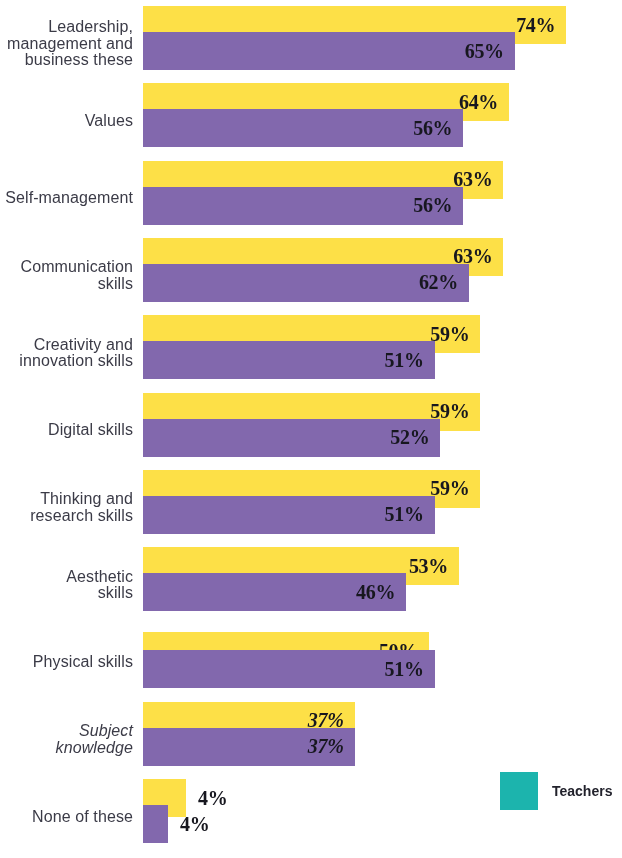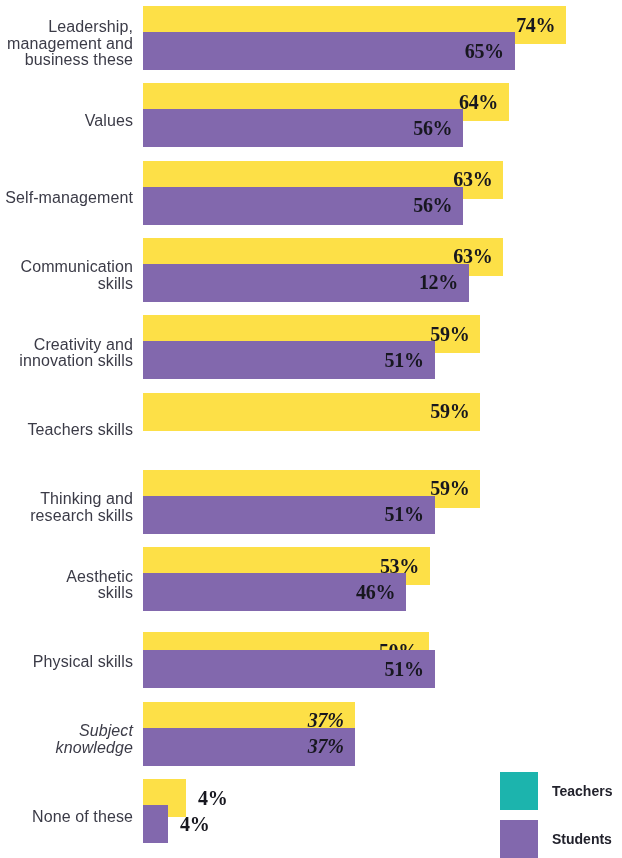--- a/index.html
+++ b/index.html
@@ -174,46 +174,49 @@
       <div class="bar-group" style="top: 237.9px;">
         <div class="cat-label">
           <span>Communication</span>
           <span>skills</span>
         </div>
         <div class="bars">
           <div class="bar teachers" style="width: 360.36px;">
             <span class="bar-value">63%</span>
           </div>
           <div class="bar students" style="width: 326.04px;">
-            <span class="bar-value">12%</span>
+            <span class="bar-value">62%</span>
           </div>
         </div>
       </div>
       <div class="bar-group" style="top: 315.2px;">
         <div class="cat-label">
           <span>Creativity and</span>
           <span>innovation skills</span>
         </div>
         <div class="bars">
           <div class="bar teachers" style="width: 337.48px;">
             <span class="bar-value">59%</span>
           </div>
           <div class="bar students" style="width: 291.72px;">
             <span class="bar-value">51%</span>
           </div>
         </div>
       </div>
       <div class="bar-group" style="top: 392.5px;">
         <div class="cat-label">
-          <span>Teachers skills</span>
+          <span>Digital skills</span>
         </div>
         <div class="bars">
           <div class="bar teachers" style="width: 337.48px;">
             <span class="bar-value">59%</span>
           </div>
+          <div class="bar students" style="width: 297.44px;">
+            <span class="bar-value">52%</span>
+          </div>
         </div>
       </div>
       <div class="bar-group" style="top: 469.8px;">
         <div class="cat-label">
           <span>Thinking and</span>
           <span>research skills</span>
         </div>
         <div class="bars">
           <div class="bar teachers" style="width: 337.48px;">
             <span class="bar-value">59%</span>
@@ -222,21 +225,21 @@
             <span class="bar-value">51%</span>
           </div>
         </div>
       </div>
       <div class="bar-group" style="top: 547.1px;">
         <div class="cat-label">
           <span>Aesthetic</span>
           <span>skills</span>
         </div>
         <div class="bars">
-          <div class="bar teachers" style="width: 287px;">
+          <div class="bar teachers" style="width: 316px;">
             <span class="bar-value">53%</span>
           </div>
           <div class="bar students" style="width: 263.12px;">
             <span class="bar-value">46%</span>
           </div>
         </div>
       </div>
       <div class="bar-group" style="top: 624.4px;">
         <div class="cat-label">
           <span>Physical skills</span>
@@ -277,18 +280,14 @@
           </div>
         </div>
       </div>
     </div>
 
   <div class="legend">
     <div class="legend-item">
       <span class="legend-swatch teachers"></span>
       <span class="legend-label">Teachers</span>
     </div>
-    <div class="legend-item">
-      <span class="legend-swatch students"></span>
-      <span class="legend-label">Students</span>
-    </div>
   </div>
 </div>
 
 </body></html>

